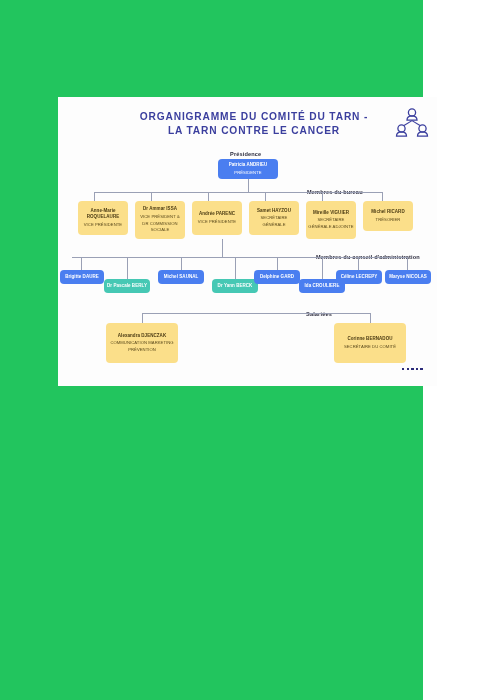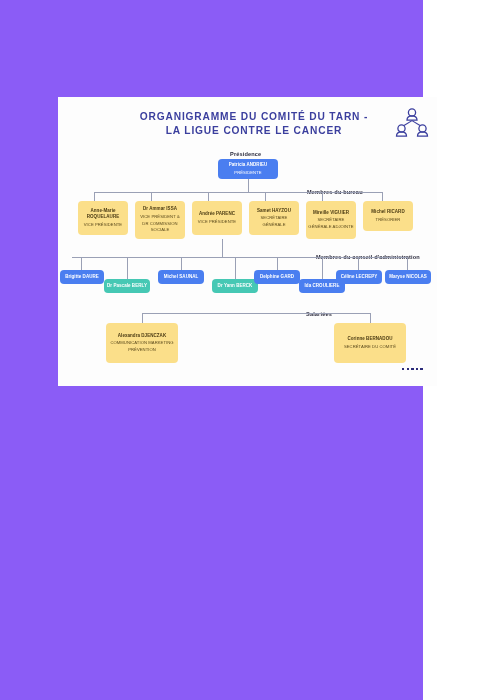--- a/index.html
+++ b/index.html
@@ -2,21 +2,21 @@
 <html><head>
 <meta charset="utf-8">
 <style>
   * { box-sizing: border-box; margin: 0; padding: 0; }
   html, body {
     width: 495px; height: 700px;
     background: #ffffff;
     font-family: "Liberation Sans", sans-serif;
     overflow: hidden;
   }
-  #page { position: relative; width: 423px; height: 700px; background:#8b5cf6; }
+  #page { position: relative; width: 423px; height: 700px; background:#22c55e; }
 
   
   #canvas {
     position: absolute;
     left: 58px; top: 97px;
     width: 379px; height: 289px;
     background: #fdfdfd;
     overflow: hidden;
   }
 
@@ -87,21 +87,21 @@
 </style>
 </head>
 <body>
 
 <div id="page">
 
   <div id="canvas">
 
     <div class="chart-title">
       <span>ORGANIGRAMME DU COMITÉ DU TARN -</span><br>
-      <span>LA LIGUE CONTRE LE CANCER</span>
+      <span>LA TARN CONTRE LE CANCER</span>
     </div>
 
     <svg class="people-icon" viewBox="0 0 34 32">
       <circle cx="17" cy="5.5" r="3.6" fill="none" stroke="#3b3f9e" stroke-width="1.3"></circle>
       <path d="M12 13.2c0-2.8 2.3-4.4 5-4.4s5 1.6 5 4.4z" fill="none" stroke="#3b3f9e" stroke-width="1.3"></path>
       <line x1="17" y1="13.6" x2="9" y2="18.5" stroke="#3b3f9e" stroke-width="1.1"></line>
       <line x1="17" y1="13.6" x2="25" y2="18.5" stroke="#3b3f9e" stroke-width="1.1"></line>
       <circle cx="6.5" cy="21.5" r="3.6" fill="none" stroke="#3b3f9e" stroke-width="1.3"></circle>
       <path d="M1.5 29.2c0-2.8 2.3-4.4 5-4.4s5 1.6 5 4.4z" fill="none" stroke="#3b3f9e" stroke-width="1.3"></path>
       <circle cx="27.5" cy="21.5" r="3.6" fill="none" stroke="#3b3f9e" stroke-width="1.3"></circle>

